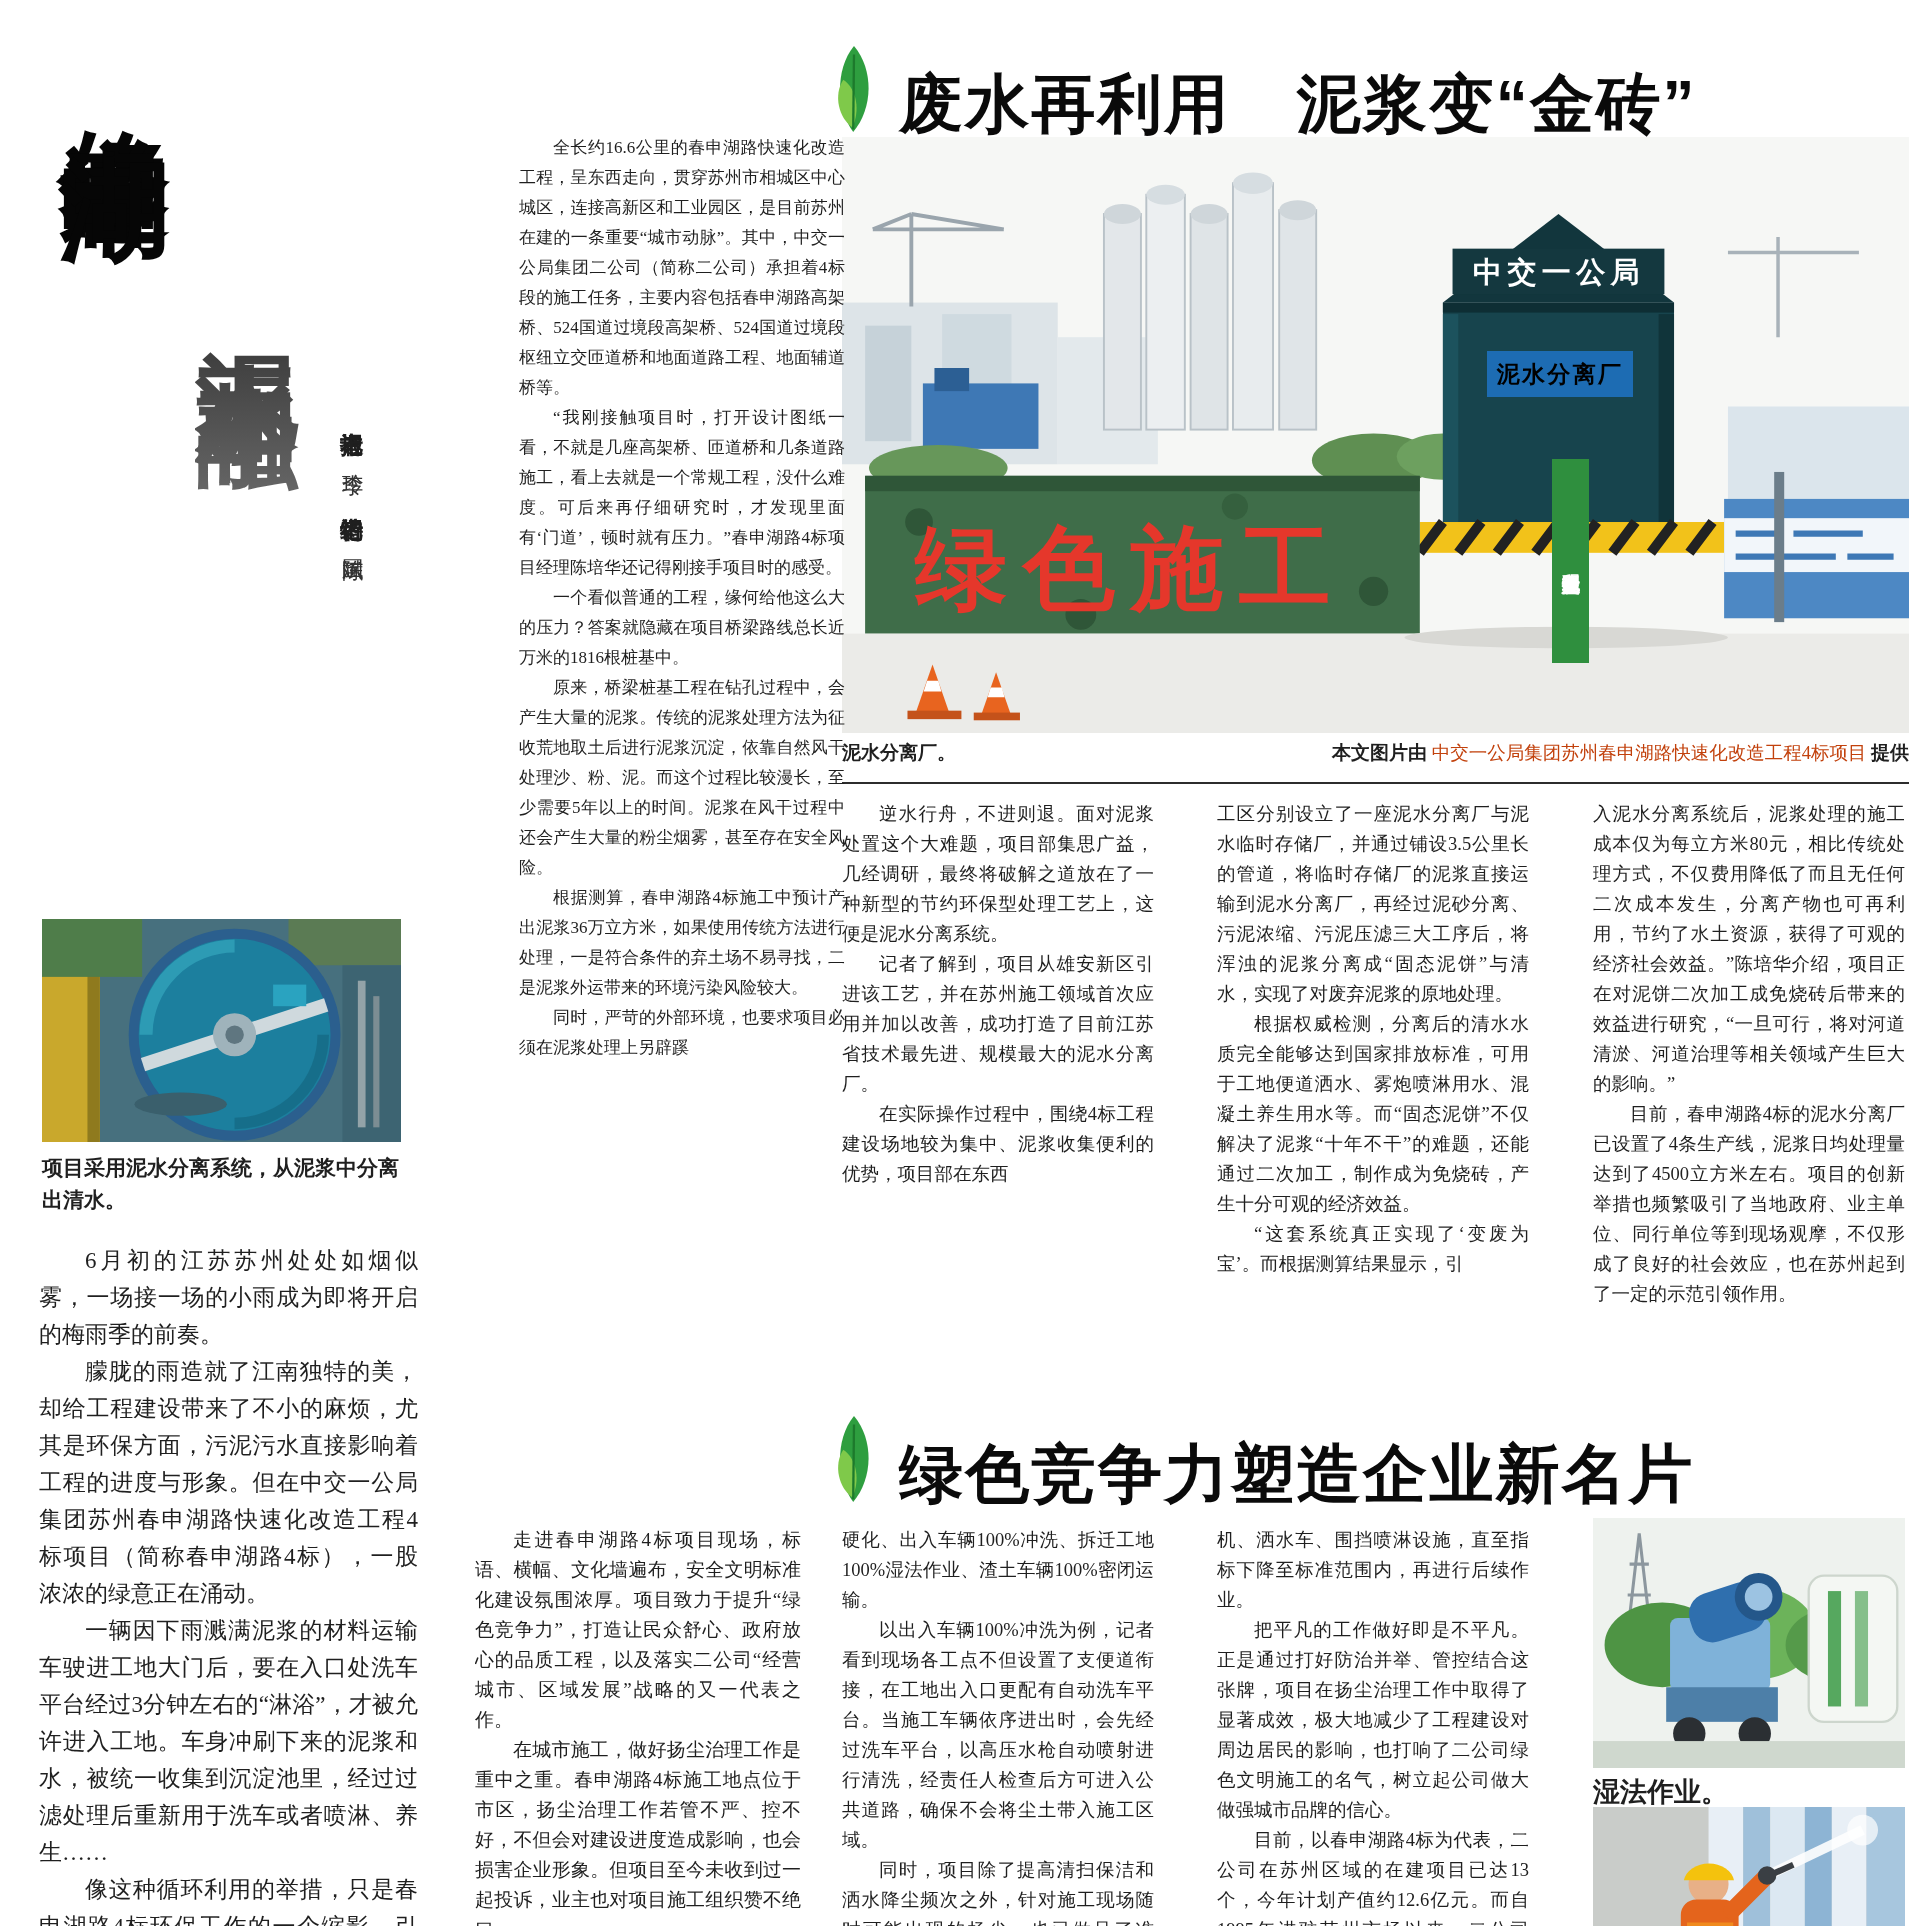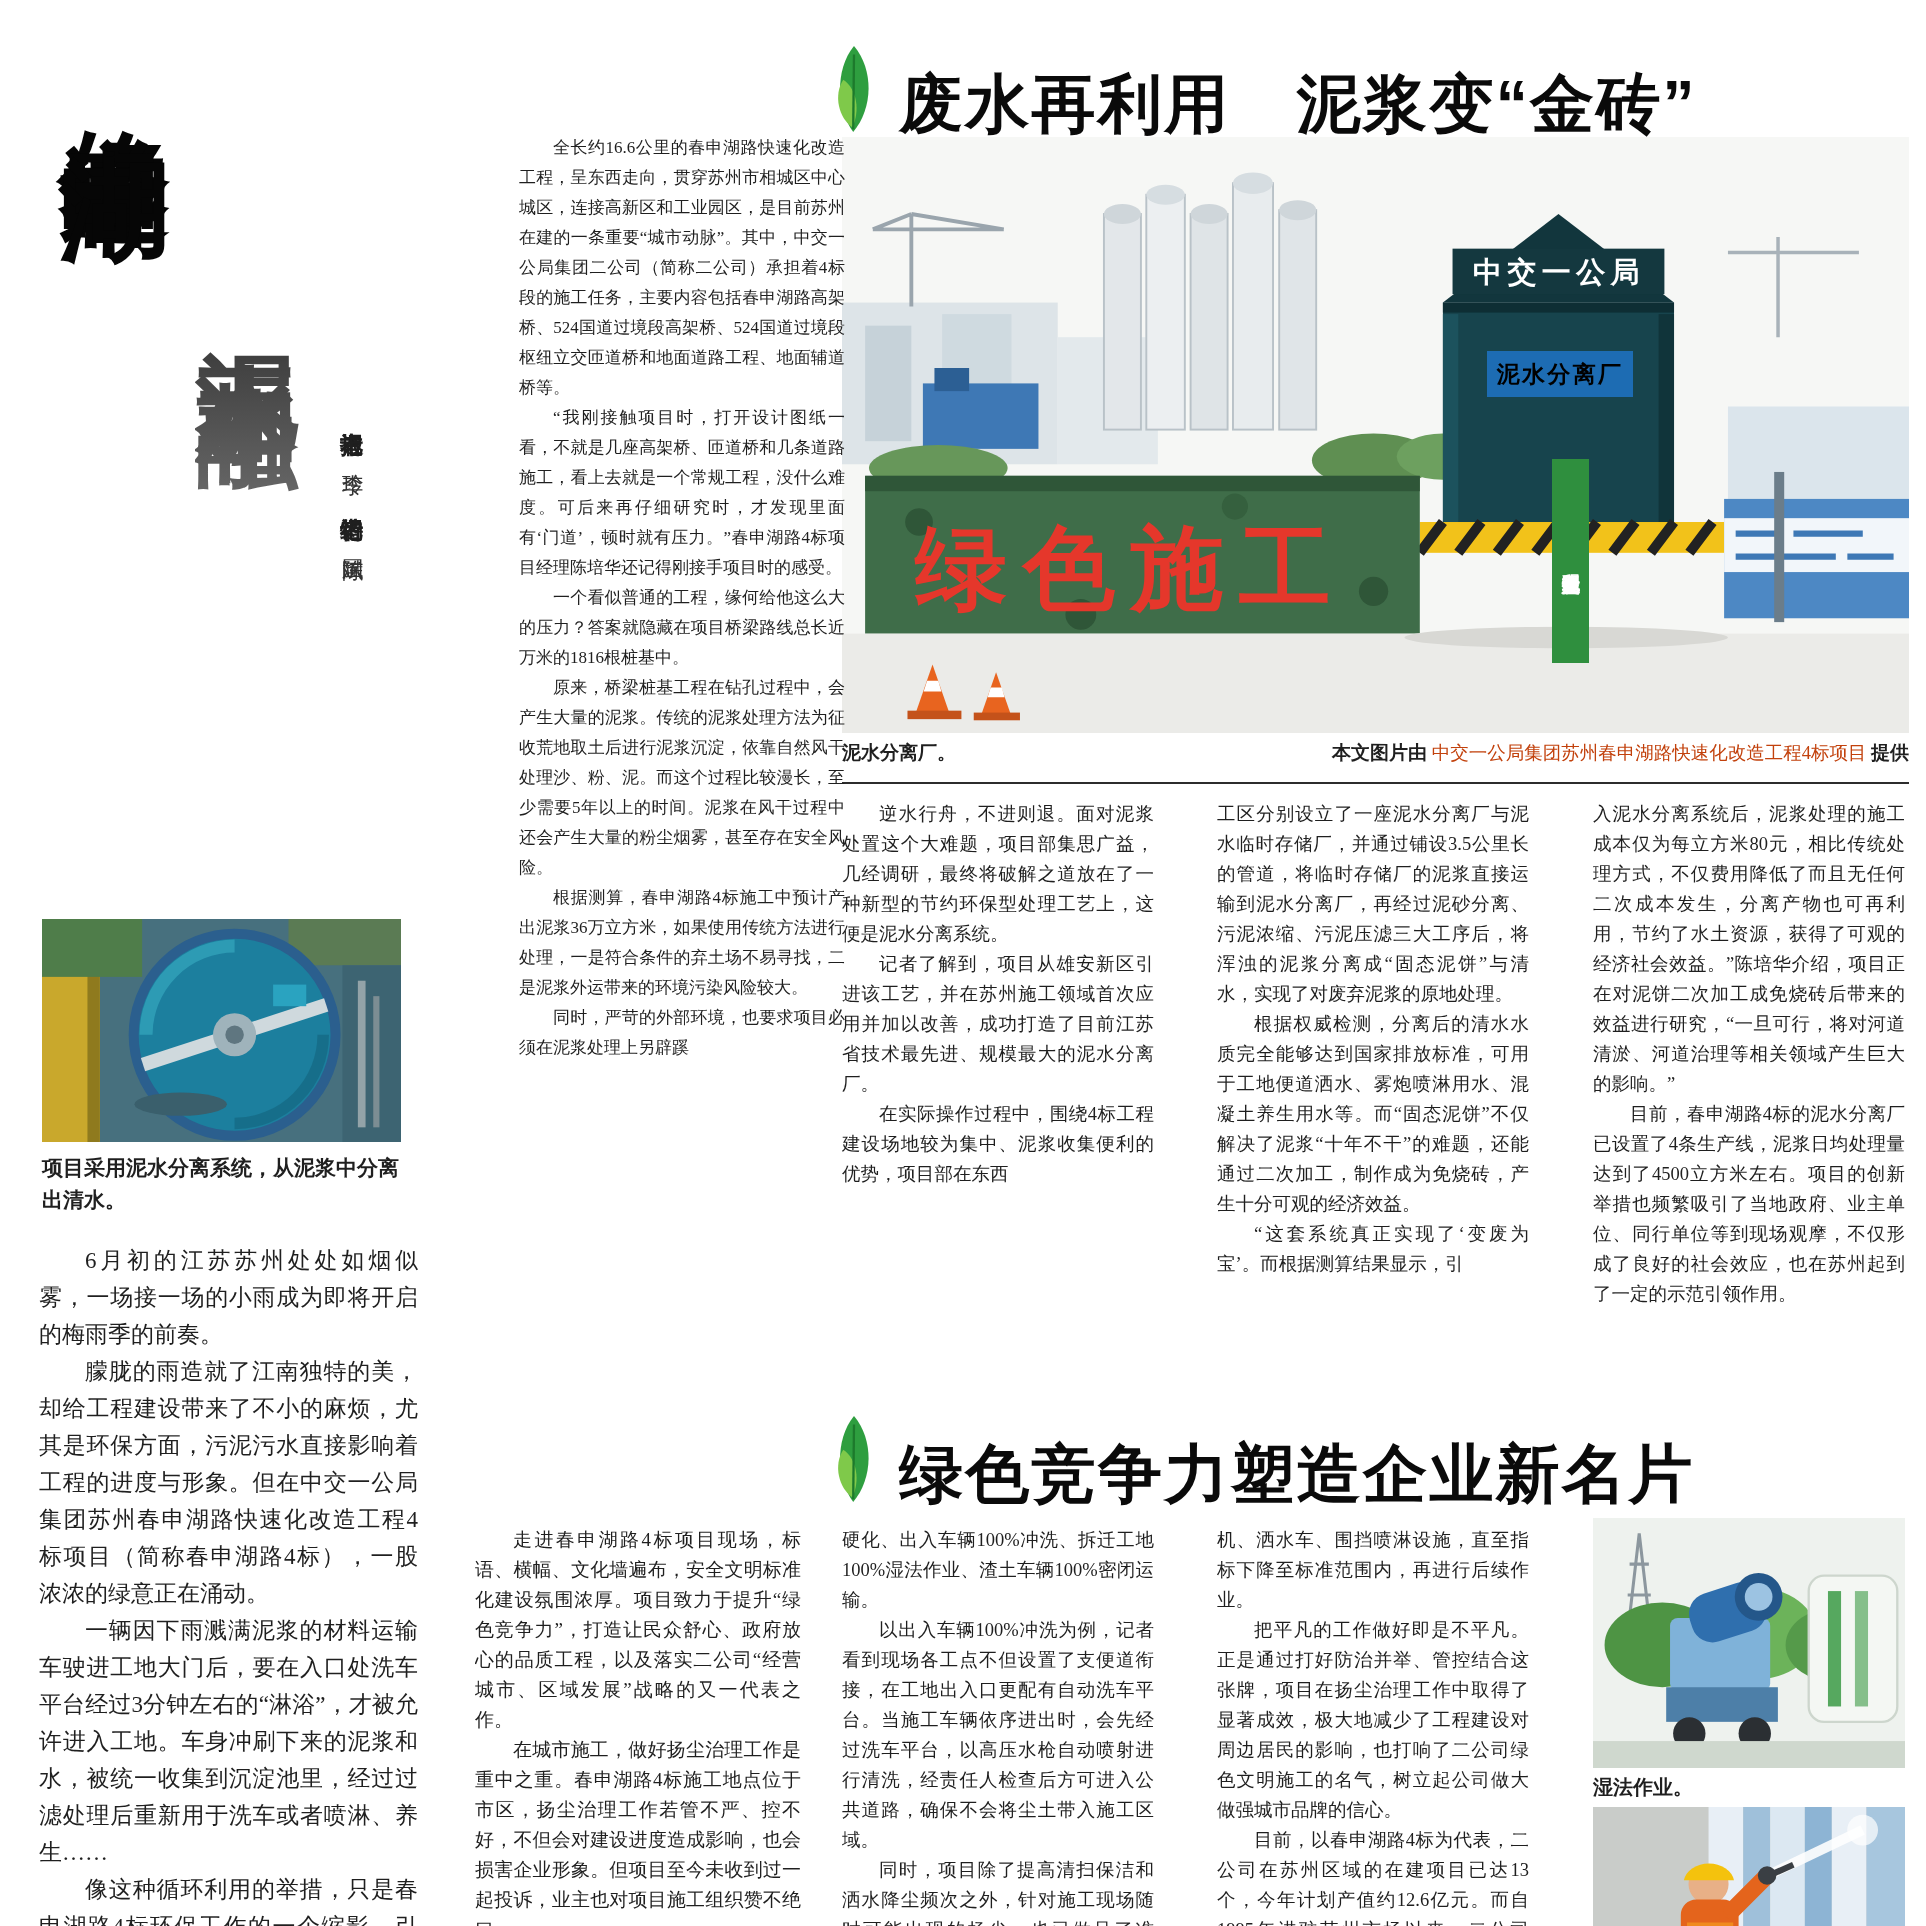--- a/index.html
+++ b/index.html
@@ -62,21 +62,21 @@
   .col-c{left:1217px;top:799px;width:312px;height:609px;}
   .col-d{left:1593px;top:799px;width:312px;height:609px;}
   .col-1{left:475px;top:1525px;width:326px;height:721px;font-size:19px;line-height:30px;}
   .col-2{left:842px;top:1525px;width:312px;height:721px;}
   .col-3{left:1217px;top:1525px;width:312px;height:721px;}
   .left-body{left:39px;top:1242px;width:379px;height:1002px;font-size:23px;line-height:37px;}
 
   
   .photo-mist{left:1593px;top:1518px;width:312px;height:250px;}
   .cap-mist{left:1593px;top:1774px;width:312px;font-family:"Liberation Sans","DejaVu Sans",sans-serif;
-    font-weight:bold;font-size:20px;}
+    font-weight:bold;font-size:27px;}
   .photo-wash{left:1593px;top:1807px;width:312px;height:231px;}
 </style>
 </head>
 <body>
 
 <div class="page">
 
   <div class="abs title-main">修道春申湖</div>
   <div class="abs title-sub">泥水不相融</div>
   <div class="abs byline">

